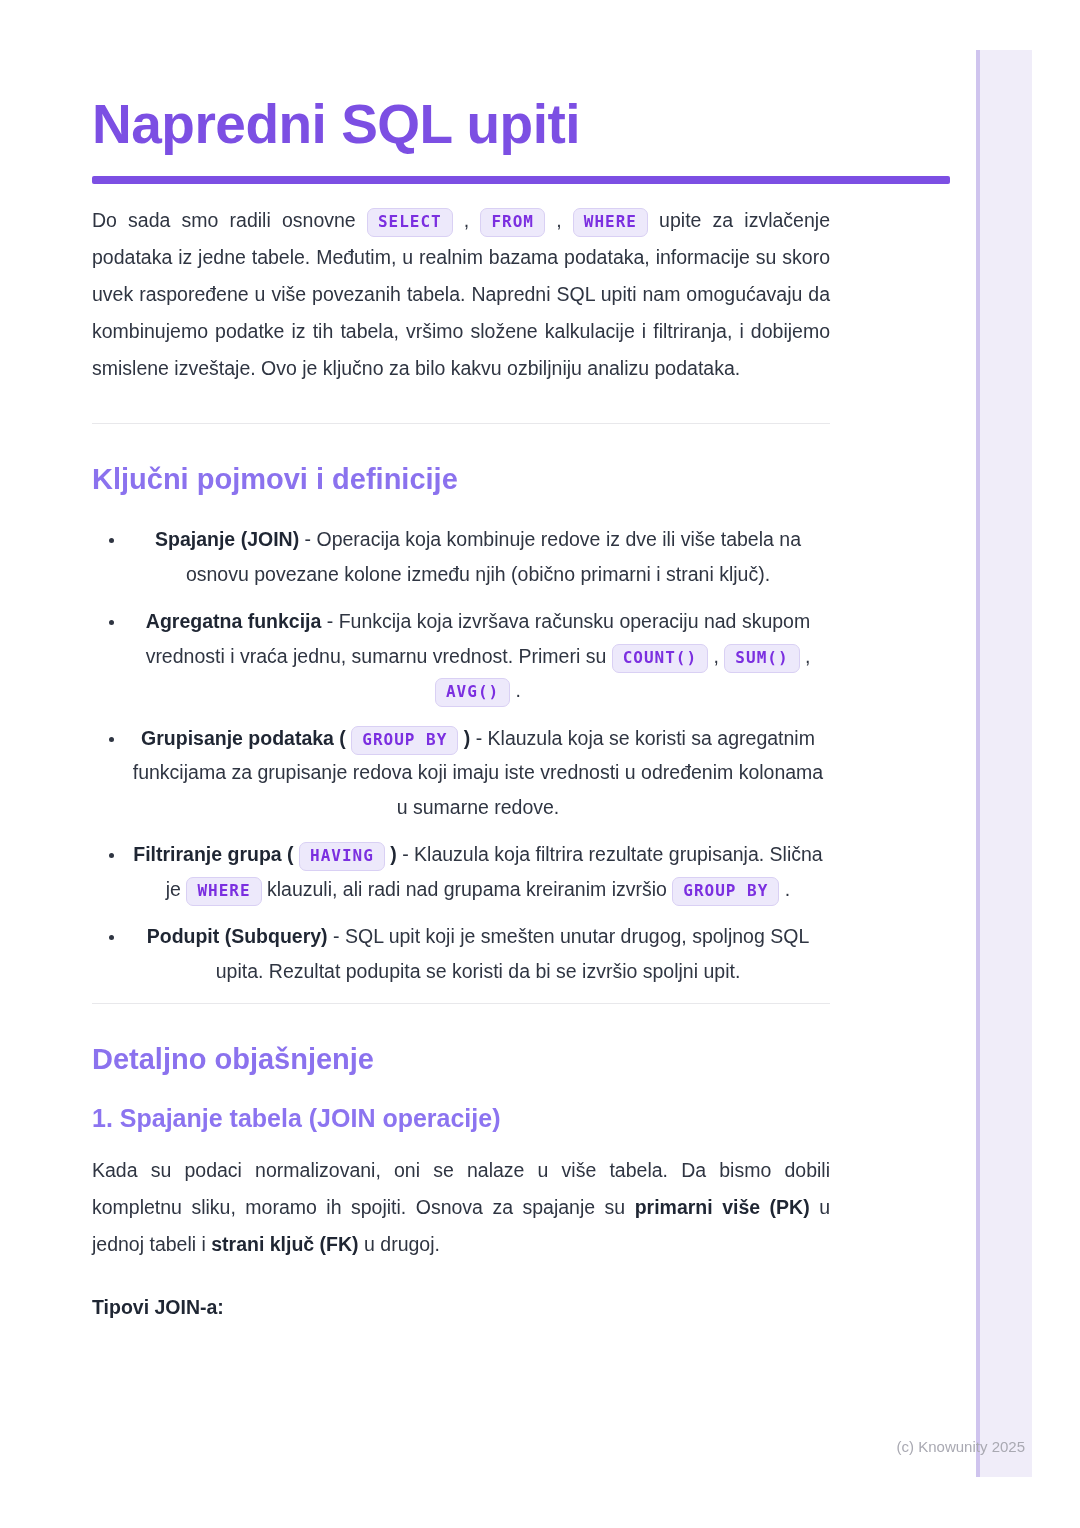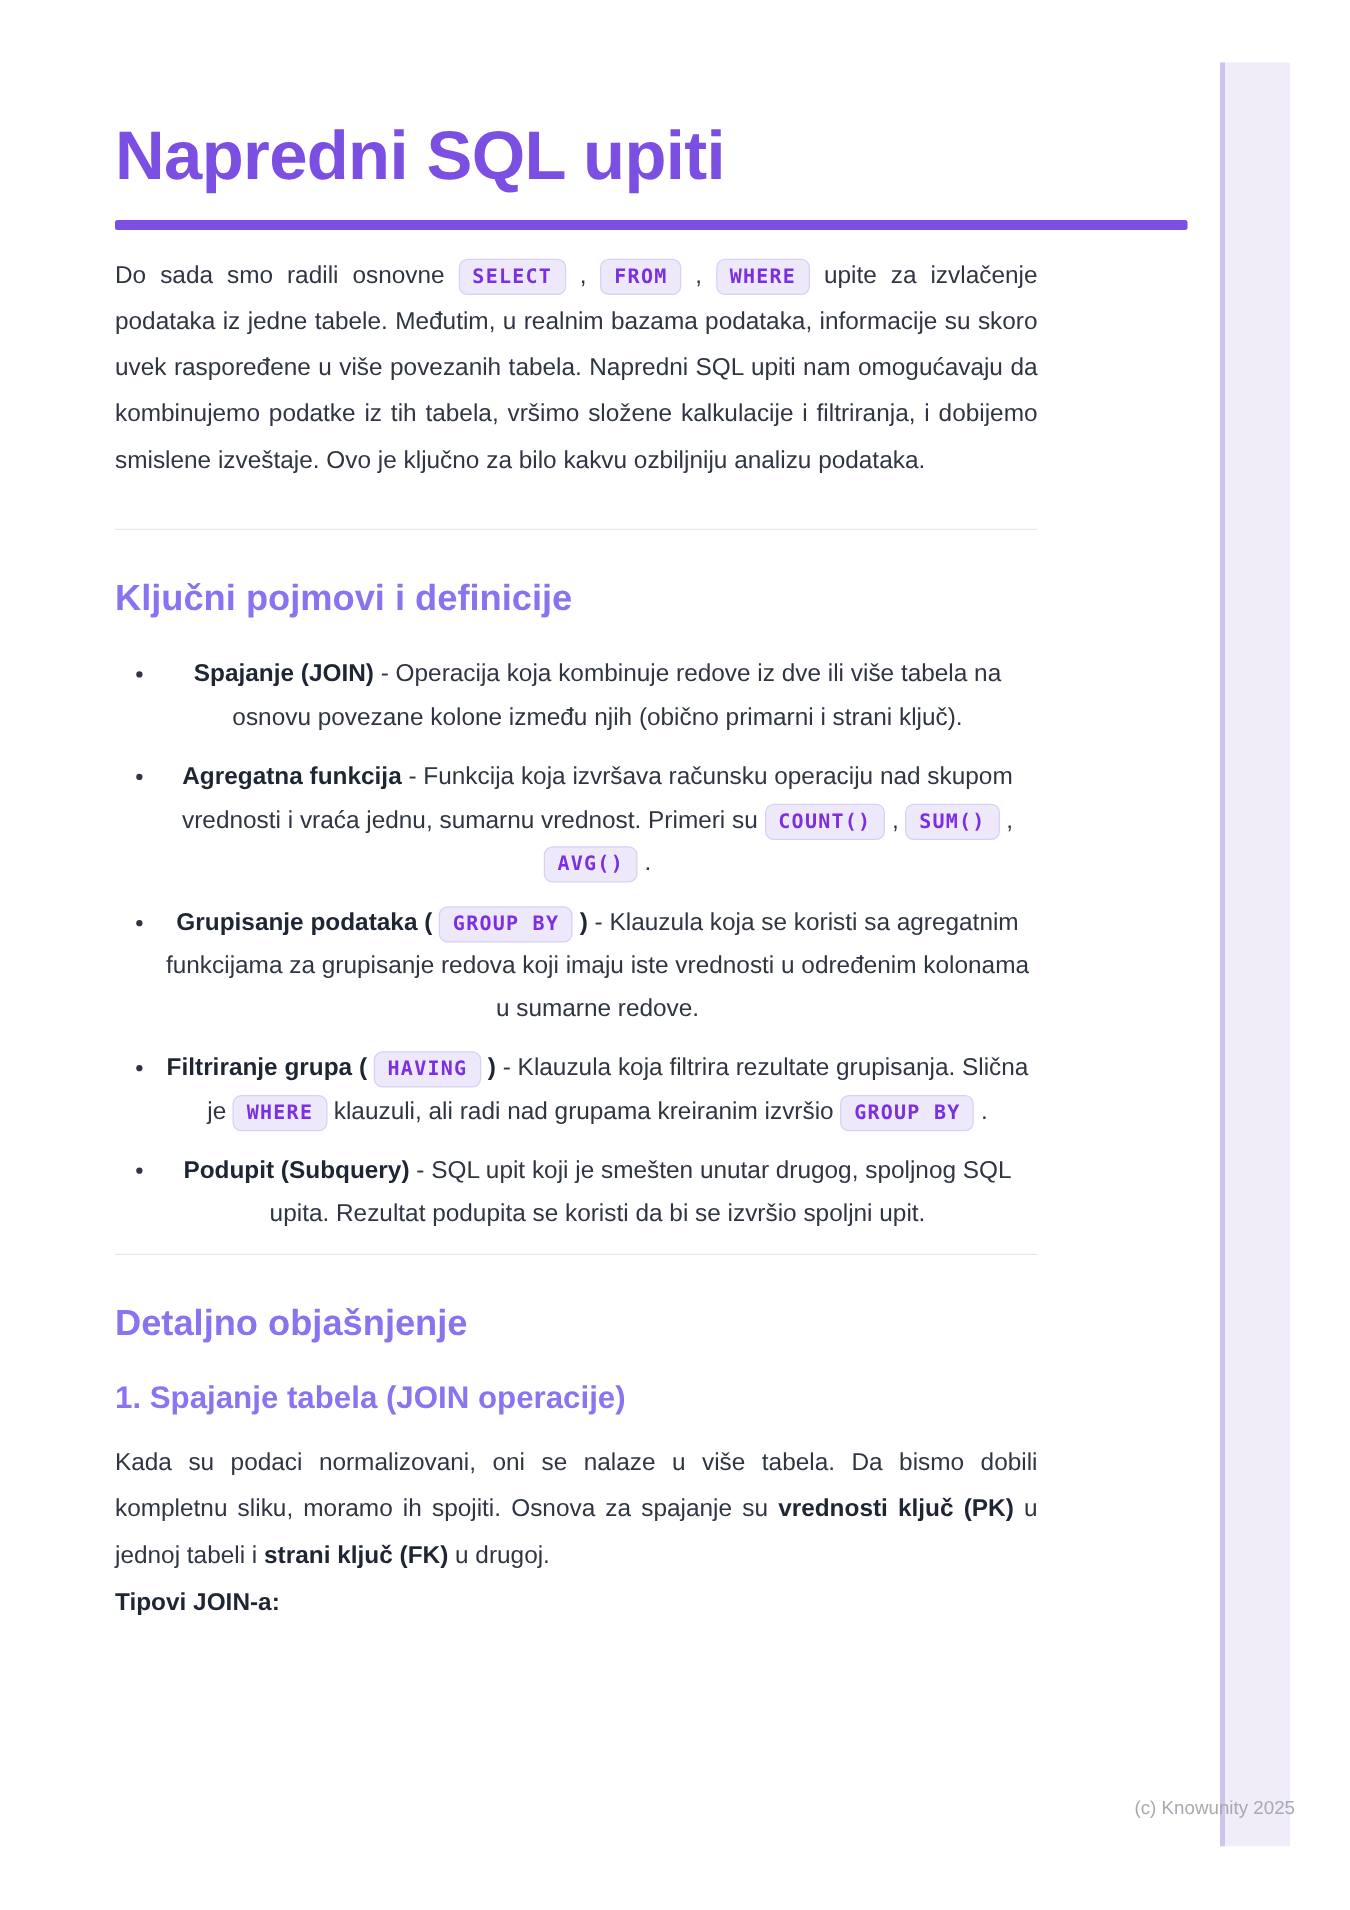--- a/index.html
+++ b/index.html
@@ -105,26 +105,26 @@
     font-size:19.5px;
     line-height:34.5px;
     text-align:center;
     padding-left:0;
   }
   ul.bullets li::marker{color:var(--ink);font-size:17px;}
   ul.bullets li + li{margin-top:13px;}
   p.bold-line{
     font-weight:700;
     color:var(--ink-bold);
-    margin-top:8px;
+    margin-top:33px;
     font-size:19.5px;
   }
   .footer-copyright{
     position:absolute;
-    right:44px;
+    right:55px;
     top:1438px;
     font-size:15px;
     color:var(--muted);
     z-index:3;
   }
 </style>
 </head>
 <body>
 
 <div class="page-edge-strip"></div>
@@ -149,19 +149,19 @@
       <li><strong>Filtriranje grupa ( </strong><code class="badge">HAVING</code><strong> )</strong><span> - Klauzula koja filtrira rezultate grupisanja. Slična je </span><code class="badge">WHERE</code><span> klauzuli, ali radi nad grupama kreiranim izvršio </span><code class="badge">GROUP BY</code><span> .</span></li>
       <li><strong>Podupit (Subquery)</strong><span> - SQL upit koji je smešten unutar drugog, spoljnog SQL upita. Rezultat podupita se koristi da bi se izvršio spoljni upit.</span></li>
     </ul>
   </section>
 
   <hr class="divider">
 
   <section>
     <h2 class="section-heading">Detaljno objašnjenje</h2>
     <h3 class="sub-heading">1. Spajanje tabela (JOIN operacije)</h3>
-    <p class="body justify"><span>Kada su podaci normalizovani, oni se nalaze u više tabela. Da bismo dobili kompletnu sliku, moramo ih spojiti. Osnova za spajanje su </span><strong>vrednosti ključ (PK)</strong><span> u jednoj tabeli i </span><strong>strani ključ (FK)</strong><span> u drugoj.</span></p>
+    <p class="body justify"><span>Kada su podaci normalizovani, oni se nalaze u više tabela. Da bismo dobili kompletnu sliku, moramo ih spojiti. Osnova za spajanje su </span><strong>primarni više (PK)</strong><span> u jednoj tabeli i </span><strong>strani ključ (FK)</strong><span> u drugoj.</span></p>
     <p class="bold-line">Tipovi JOIN-a:</p>
   </section>
 
 </article>
 
 <div class="footer-copyright">(c) Knowunity 2025</div>
 
 </body></html>

